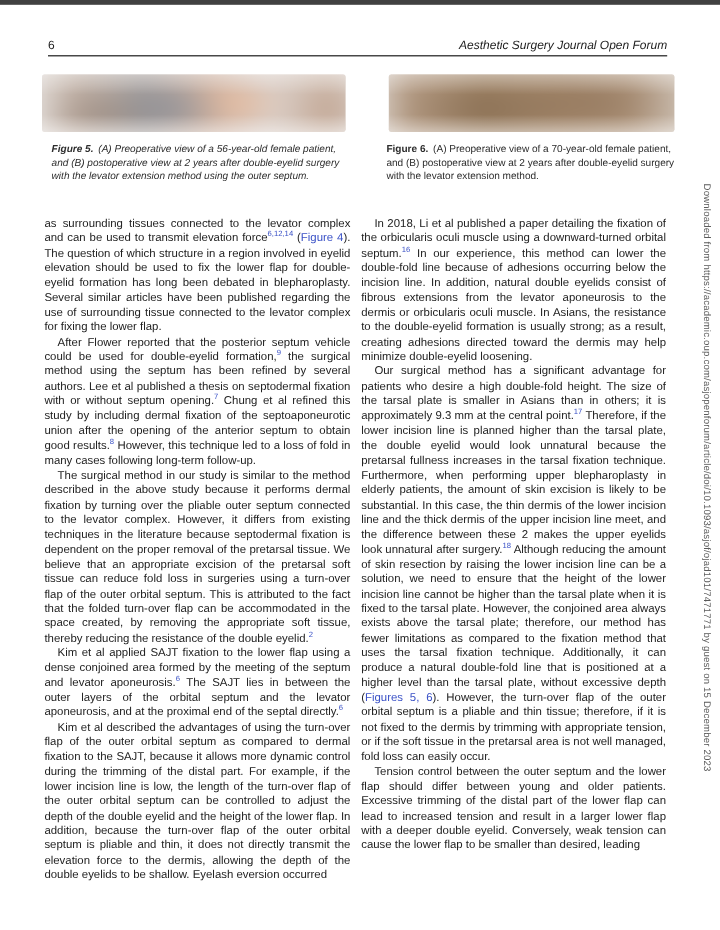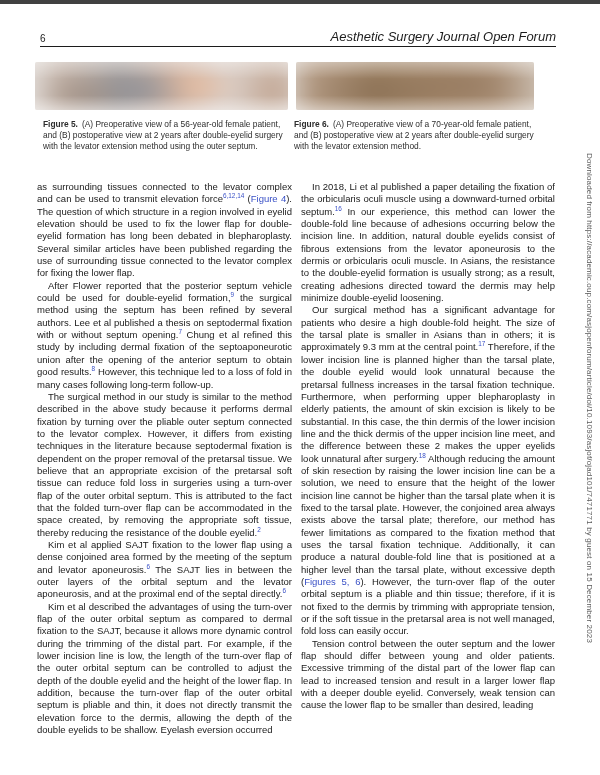--- a/index.html
+++ b/index.html
@@ -7,24 +7,24 @@
     width:600px;height:775px;position:relative;background:#ffffff;overflow:hidden;
     font-family:"Liberation Sans",sans-serif;color:#212121;
   }
   .topbar{position:absolute;top:0;left:0;width:600px;height:4px;background:var(--topbar,#414141);}
   .pageheader{
     position:absolute;top:30px;left:40px;width:516px;height:17px;
     border-bottom:1.2px solid #1c1c1c;display:flex;justify-content:space-between;align-items:flex-end;
     padding-bottom:2px;box-sizing:border-box;
   }
   .pagenum{font-size:10px;color:#1c1c1c;}
-  .journal{font-style:italic;font-size:13px;color:#1c1c1c;}
+  .journal{font-style:italic;font-size:10px;color:#1c1c1c;}
   figure{margin:0;padding:0;}
   #fig5{position:absolute;top:62px;left:35px;width:253px;}
-  #fig6{position:absolute;top:62px;left:294px;width:240px;}
+  #fig6{position:absolute;top:62px;left:322px;width:240px;}
   .figimg{position:relative;height:48px;overflow:hidden;border-radius:2px;}
   #fig6 .figimg{margin-left:2px;width:238px;}
   .blur{position:absolute;inset:-14px;filter:blur(8px);}
   #fig5 .blur{
     background:
       radial-gradient(70px 30px at 22% 60%, rgba(140,122,110,.55), transparent 70%),
       radial-gradient(80px 34px at 42% 55%, rgba(122,130,143,.60), transparent 70%),
       radial-gradient(64px 30px at 62% 50%, rgba(233,185,152,.75), transparent 70%),
       radial-gradient(54px 28px at 90% 55%, rgba(186,152,130,.55), transparent 70%),
       linear-gradient(90deg,#e7e3e0 0%,#c2b2a7 15%,#a8a2a0 35%,#cfb4a4 55%,#dacec7 72%,#cdb9ab 90%,#d9d0ca 100%);
@@ -33,21 +33,21 @@
     background:
       radial-gradient(100px 32px at 35% 55%, rgba(118,93,68,.50), transparent 75%),
       radial-gradient(100px 32px at 70% 50%, rgba(128,99,73,.45), transparent 75%),
       linear-gradient(90deg,#dbd3cc 0%,#b39a83 12%,#a08466 35%,#a4886c 60%,#af957c 80%,#cabcae 96%);
   }
   .figimg::after{
     content:"";position:absolute;inset:0;
     background:linear-gradient(180deg, rgba(255,255,255,.38), rgba(255,255,255,0) 35%, rgba(255,255,255,0) 70%, rgba(255,255,255,.42));
   }
   figcaption{margin-top:9px;font-size:8.4px;line-height:11.2px;color:#2d2d2d;text-align:left;}
-  #fig5 figcaption{padding-left:8px;width:245px;}
+  #fig5 figcaption{padding-left:8px;width:245px;font-style:italic;}
   #fig6 figcaption{width:250px;}
   .figlabel{font-weight:bold;margin-right:4px;}
   .bodycols{position:absolute;top:181px;left:37px;display:flex;gap:9px;}
   .col{width:255px;font-size:9.5px;line-height:12.35px;text-align:justify;color:#212121;}
   .col-right{width:254px;}
   p.para{margin:0;}
   p.indent{text-indent:11px;}
   sup.cite{font-size:6.4px;color:var(--link,#3950c6);line-height:0;vertical-align:super;}
   a.figlink{color:var(--link,#3950c6);text-decoration:none;cursor:pointer;}
   .watermark{

